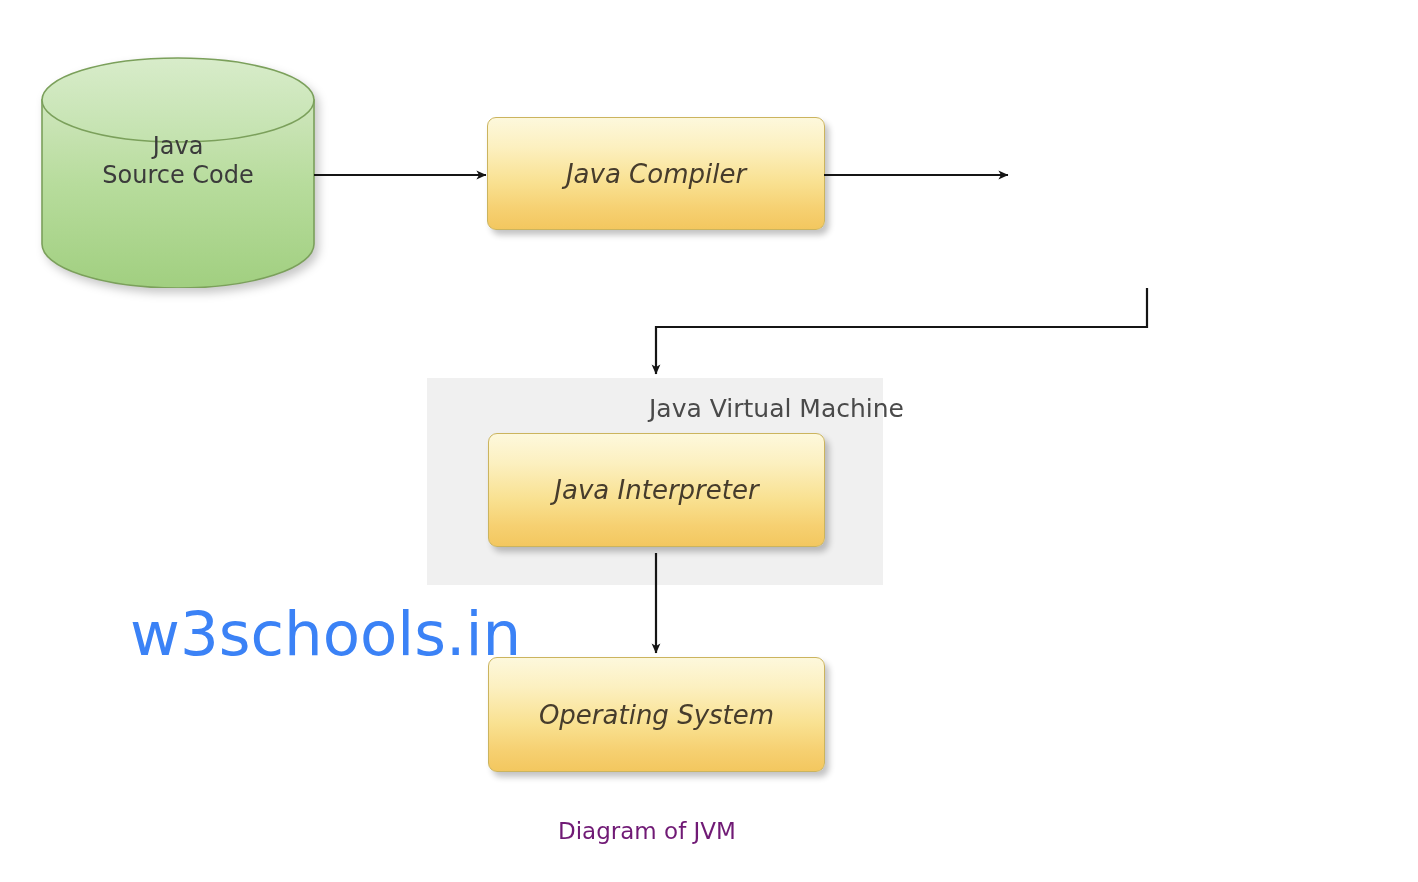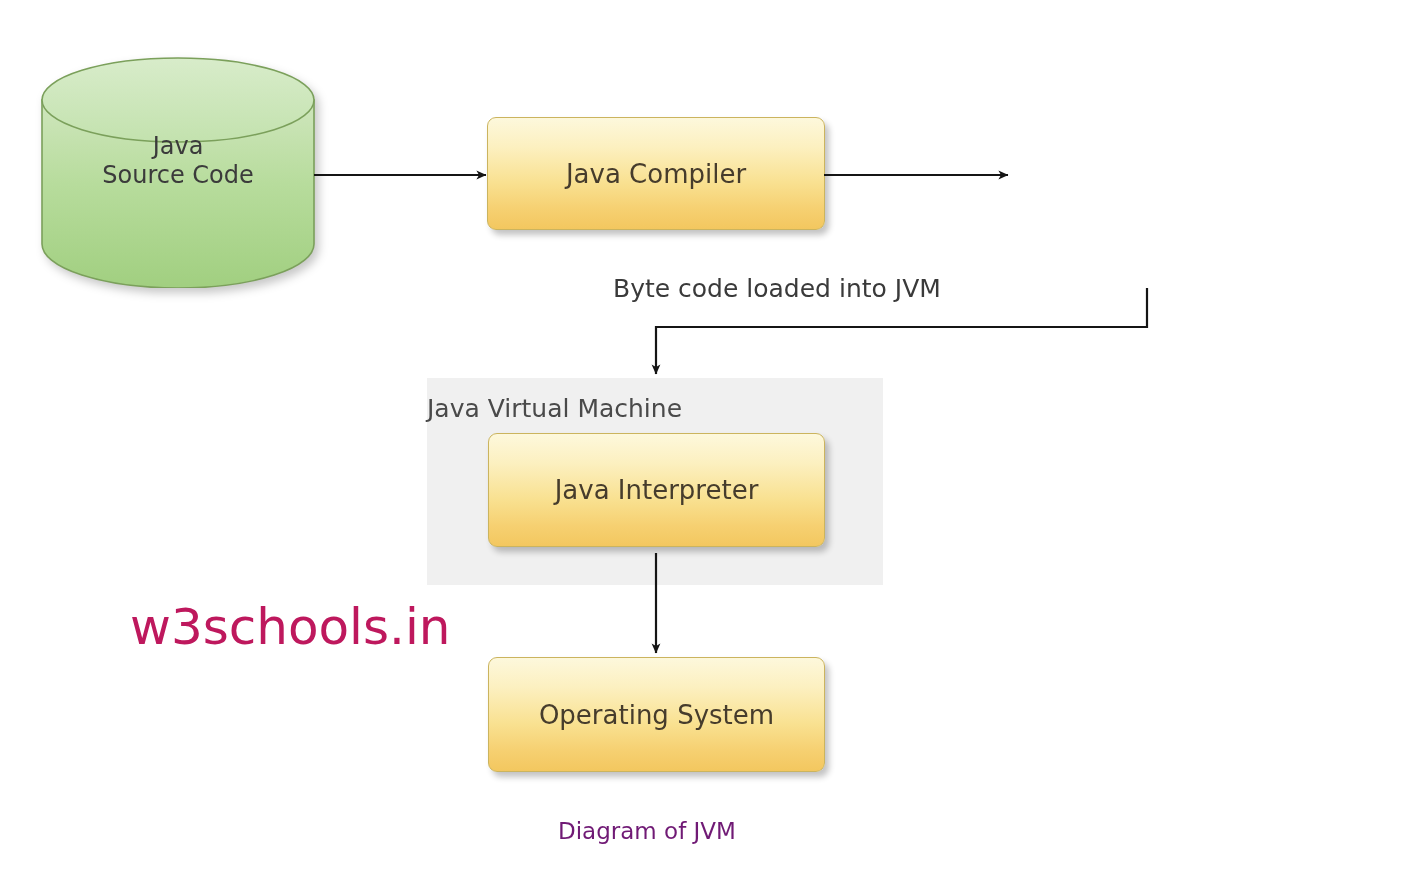--- a/index.html
+++ b/index.html
@@ -14,22 +14,22 @@
     background: #ffffff;
     overflow: hidden;
     font-family: "DejaVu Sans", "Liberation Sans", sans-serif;
   }
 
   
   .watermark {
     position: absolute;
     left: 130px;
     top: 598px;
-    font-size: 50px;
-    color: #be185d;
+    font-size: 61px;
+    color: #3b82f6;
     font-family: "DejaVu Sans", "Liberation Sans", sans-serif;
     letter-spacing: 0px;
     white-space: nowrap;
     user-select: none;
   }
 
   
   .cylinder {
     position: absolute;
     filter: drop-shadow(4px 5px 5px rgba(0,0,0,0.22));
@@ -55,39 +55,41 @@
     background: linear-gradient(to bottom,
         #fdf8dc 0%,
         #fcf0c0 26%,
         #f9e191 58%,
         #f6d071 82%,
         #f3c75f 100%);
     box-shadow: 4px 5px 6px rgba(0,0,0,0.24);
     display: flex;
     align-items: center;
     justify-content: center;
+    font-style: italic;
   }
   .ybox-label {
     color: #463c2c;
     font-size: 26px;
     white-space: nowrap;
   }
 
   
   .jvm-box {
     position: absolute;
     background: #f0f0f0;
     border: 0;
   }
   .jvm-title {
     position: absolute;
-    text-align: left;
+    text-align: right;
     color: #4a4a4a;
     font-size: 25px;
     white-space: nowrap;
+    margin-left: 21px;
   }
 
   
   .free-text {
     position: absolute;
     color: #3a3a3a;
     font-size: 25px;
     white-space: nowrap;
   }
   .caption {
@@ -141,21 +143,20 @@
   <div class="jvm-title" style="left:427px; top:394px; width:456px;">Java Virtual Machine</div>
 
   <div class="ybox" style="left:488px; top:657px; width:335px; height:113px;">
     <span class="ybox-label">Operating System</span>
   </div>
 
   <div class="ybox" style="left:488px; top:433px; width:335px; height:112px;">
     <span class="ybox-label">Java Interpreter</span>
   </div>
 
-  <div class="free-text" style="left:613px; top:274px;">Byte code loaded into JVM</div>
 
   <div class="caption" style="left:558px; top:818px;">Diagram of JVM</div>
 
   <svg class="conn-layer" viewBox="0 0 1418 882">
     <defs>
       <marker id="arrowHead" markerWidth="11" markerHeight="11" refX="9.6" refY="5.0" orient="auto" markerUnits="userSpaceOnUse">
         <path d="M0,0.6 L10,5.0 L0,9.4 L2.6,5.0 Z" fill="#151515"></path>
       </marker>
     </defs>
 

